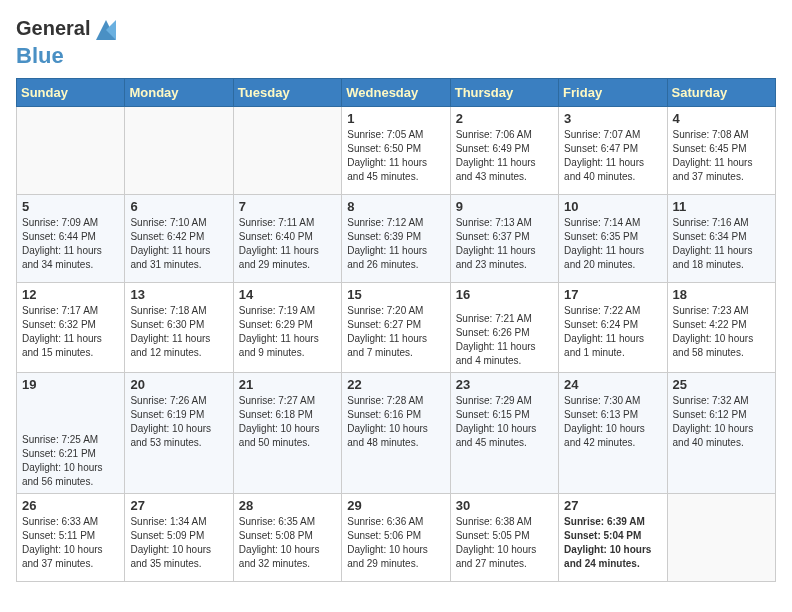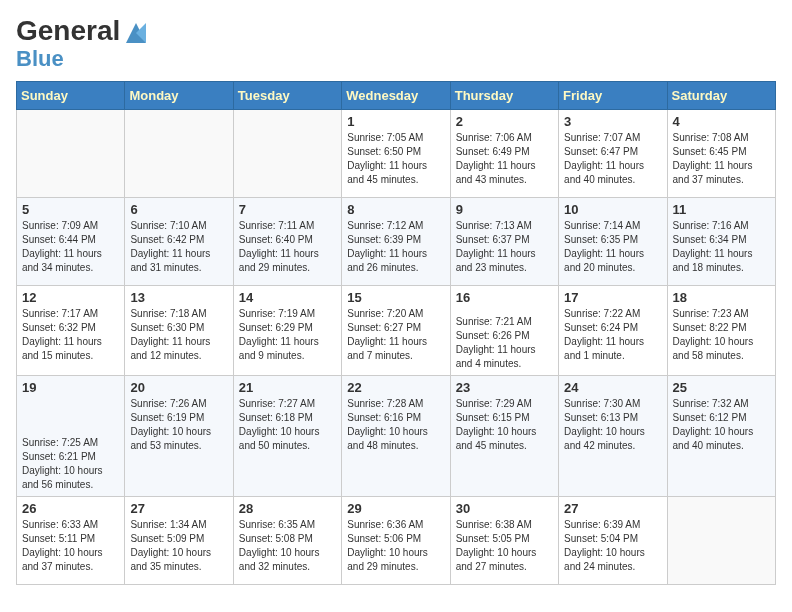--- a/index.html
+++ b/index.html
@@ -77,21 +77,21 @@
       background: #f9f9f9 !important;
     }
   </style>
 </head>
 <body>
 
 <div class="header">
   <div class="logo">
     <div>
       <div style="display:flex;align-items:center;">
-        <div style="font-size:28px;font-weight:bold;color:#333;line-height:1.1;">
+        <div style="font-size:20px;font-weight:bold;color:#333;line-height:1.1;">
           <span style="color:#333;">General</span><svg class="logo-icon" viewBox="0 0 28 28" style="display:inline-block;vertical-align:middle;margin-left:2px;">
               <polygon points="4,24 14,4 24,24" fill="#4a90c4"></polygon>
               <polygon points="14,14 24,4 24,24" fill="#6ab0e0"></polygon>
             </svg>
         </div>
         <div></div>
       </div>
       <div style="font-size:22px;font-weight:bold;color:#4a90c4;line-height:1.1;">Blue</div>
     </div>
   </div>
@@ -237,21 +237,21 @@
         <td>
           <div class="day-num">17</div>
           <div class="day-info" style="white-space: pre-line;">Sunrise: 7:22 AM
 Sunset: 6:24 PM
 Daylight: 11 hours
 and 1 minute.</div>
         </td>
         <td>
           <div class="day-num">18</div>
           <div class="day-info" style="white-space: pre-line;">Sunrise: 7:23 AM
-Sunset: 8:22 PM
+Sunset: 4:22 PM
 Daylight: 10 hours
 and 58 minutes.</div>
         </td>
       </tr>
       <tr>
         <td>
           <div class="day-num">19</div>
           <div class="day-info" style="white-space: pre-line; margin-top: 41px;">Sunrise: 7:25 AM
 Sunset: 6:21 PM
 Daylight: 10 hours
@@ -331,21 +331,21 @@
         </td>
         <td>
           <div class="day-num">30</div>
           <div class="day-info" style="white-space: pre-line;">Sunrise: 6:38 AM
 Sunset: 5:05 PM
 Daylight: 10 hours
 and 27 minutes.</div>
         </td>
         <td>
           <div class="day-num">27</div>
-          <div class="day-info" style="white-space: pre-line;">Sunrise: 6:39 AM
+          <div class="day-info" style="white-space: pre-line; font-weight: bold;">Sunrise: 6:39 AM
 Sunset: 5:04 PM
 Daylight: 10 hours
 and 24 minutes.</div>
         </td>
         <td class="empty-cell"></td>
       </tr>
     </tbody>
 </table>
 
 </body></html>

